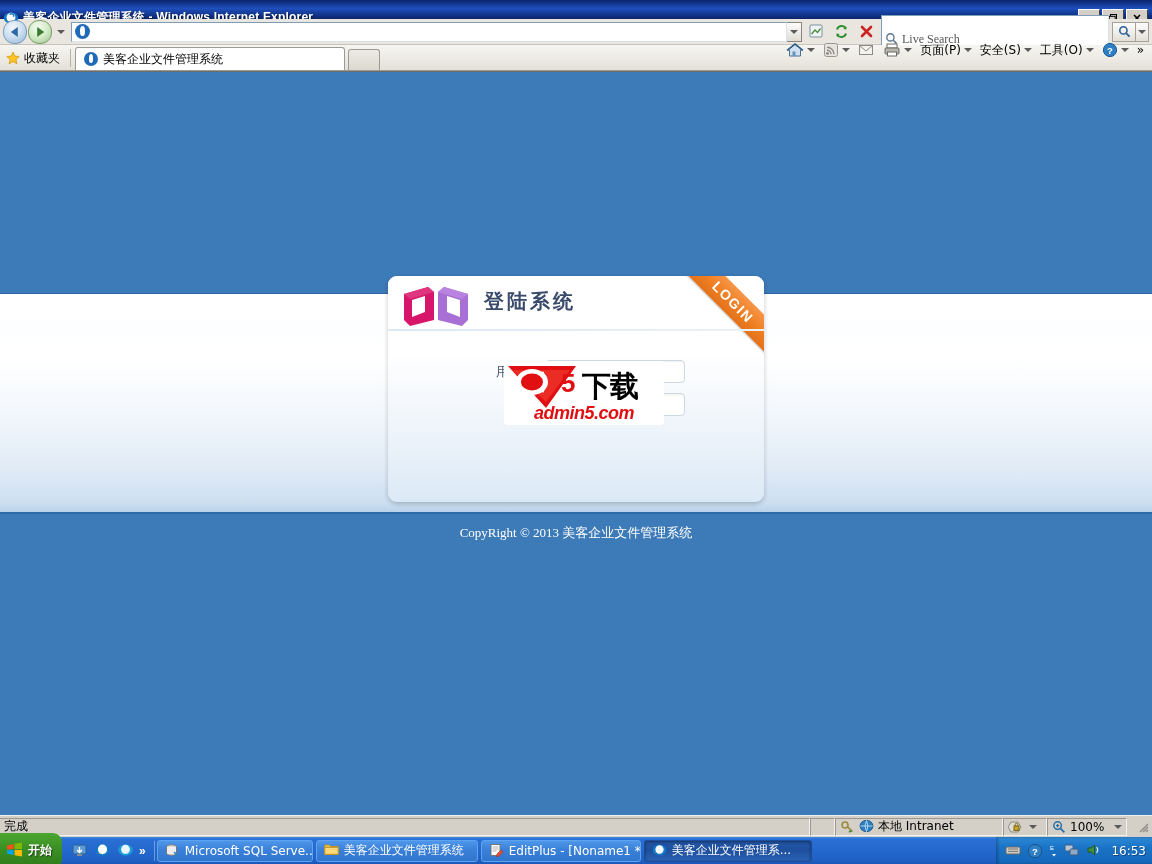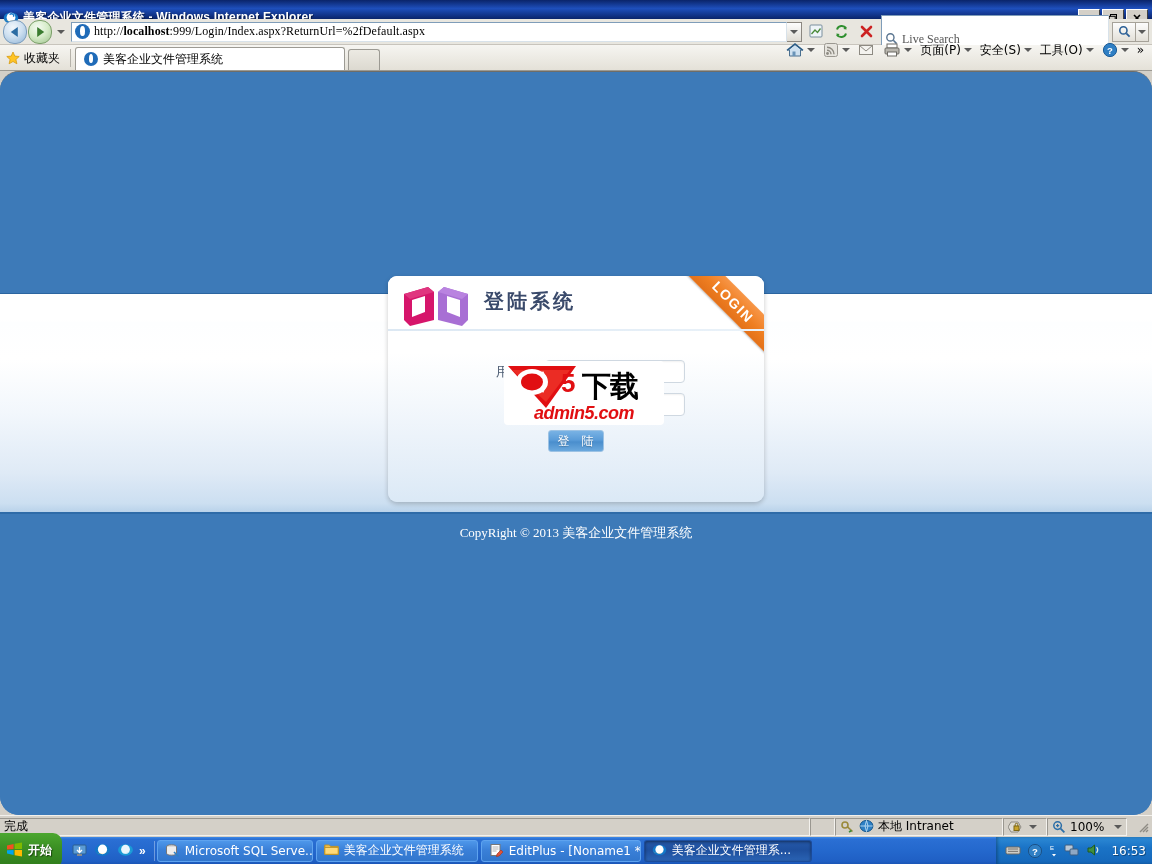--- a/index.html
+++ b/index.html
@@ -136,21 +136,20 @@
   }
   .cmdbar{margin-left:auto;display:flex;align-items:center;height:40px;padding-right:4px;}
   .cmd{display:flex;align-items:center;padding:0 4px;height:22px;font-size:12px;font-family:"DejaVu Sans",sans-serif;white-space:nowrap;}
   .cmd .caret{margin-left:3px;}
 
   
   .viewport{
     flex:1 1 auto;position:relative;overflow:hidden;
     background:#3d7ab8;
     border-top:1px solid #6f6d68;
-    border-radius:19px;
   }
   .page-bg{position:absolute;inset:0;background:#3d7ab8;}
   .band{
     position:absolute;left:0;right:0;top:222px;height:218px;
     background:
       linear-gradient(180deg,
         #ffffff 0%,
         #ffffff 12%,
         #fdfeff 13%,
         #ffffff 30%,
@@ -329,21 +328,20 @@
       </div>
     <div class="navbtn fwd">
         <span class="arrow-r"></span>
       </div>
     <div class="histdrop">
         <span class="caret"></span>
       </div>
 
     <div class="addrbox">
       <span class="addr-favicon"></span>
-      <span class="addr-url"><span>http://</span><b>localhost</b><span>:999/Login/Index.aspx?ReturnUrl=%2fDefault.aspx</span></span>
     </div>
     <div class="addr-drop">
         <span class="caret"></span>
       </div>
 
     <div class="tbtn">
       <svg width="17" height="17" viewBox="0 0 17 17">
         <rect x="2" y="2" width="12" height="12" rx="1" fill="#eef4f8" stroke="#7a8f9e"></rect>
         <path d="M3.5 11 L7 7 L9.5 9.5 L12.5 5.5" stroke="#4a8a3a" stroke-width="1.3" fill="none"></path>
       </svg>
@@ -477,23 +475,20 @@
 
       <div class="panel-body">
         <div class="form-row">
           <div class="form-label">用户名</div>
           <div class="form-input"></div>
         </div>
         <div class="form-row">
           <div class="form-label">密  码</div>
           <div class="form-input"></div>
         </div>
-        <div class="btn-row">
-          <div class="login-btn">登 陆</div>
-        </div>
       </div>
     </div>
 
     <div class="watermark">
       <div class="wm-a5">
         <svg width="82" height="47" viewBox="0 0 82 47">
           <path d="M2 4 H70 L40 46 Z" fill="#e10f12"></path>
           <path d="M6 8 H64 L40 40 Z" fill="#f03c2e" opacity="0.65"></path>
           <ellipse cx="26" cy="20" rx="16" ry="13" fill="#fff"></ellipse>
           <ellipse cx="26" cy="20" rx="11" ry="8.5" fill="#e10f12"></ellipse>

